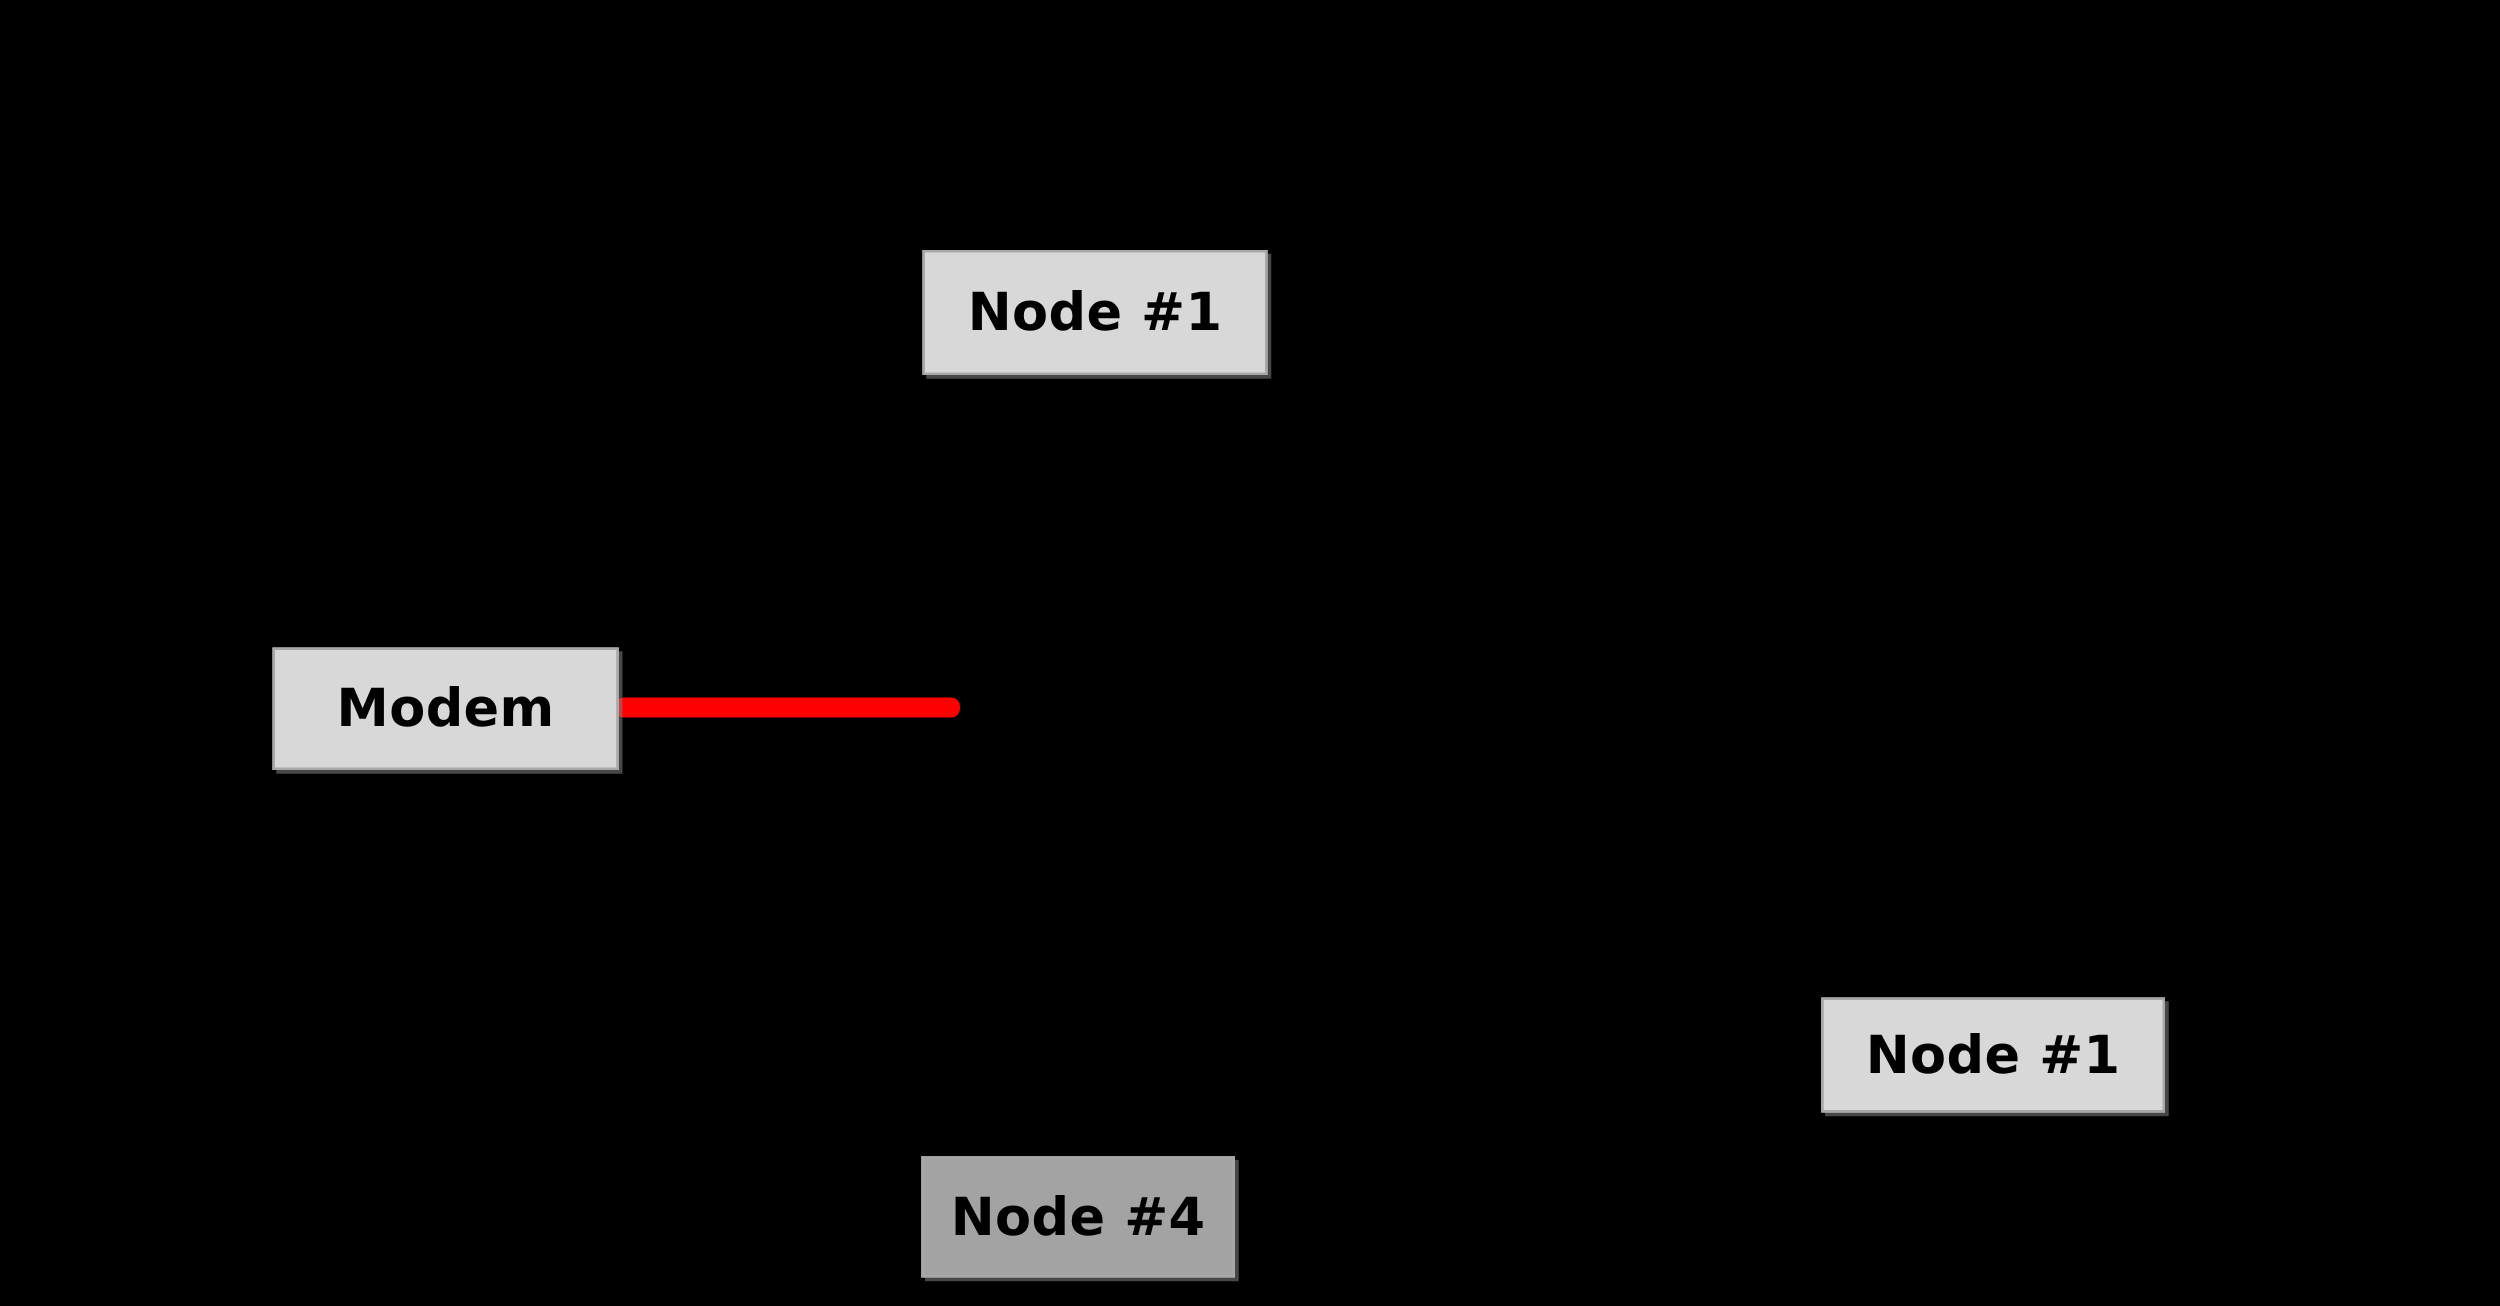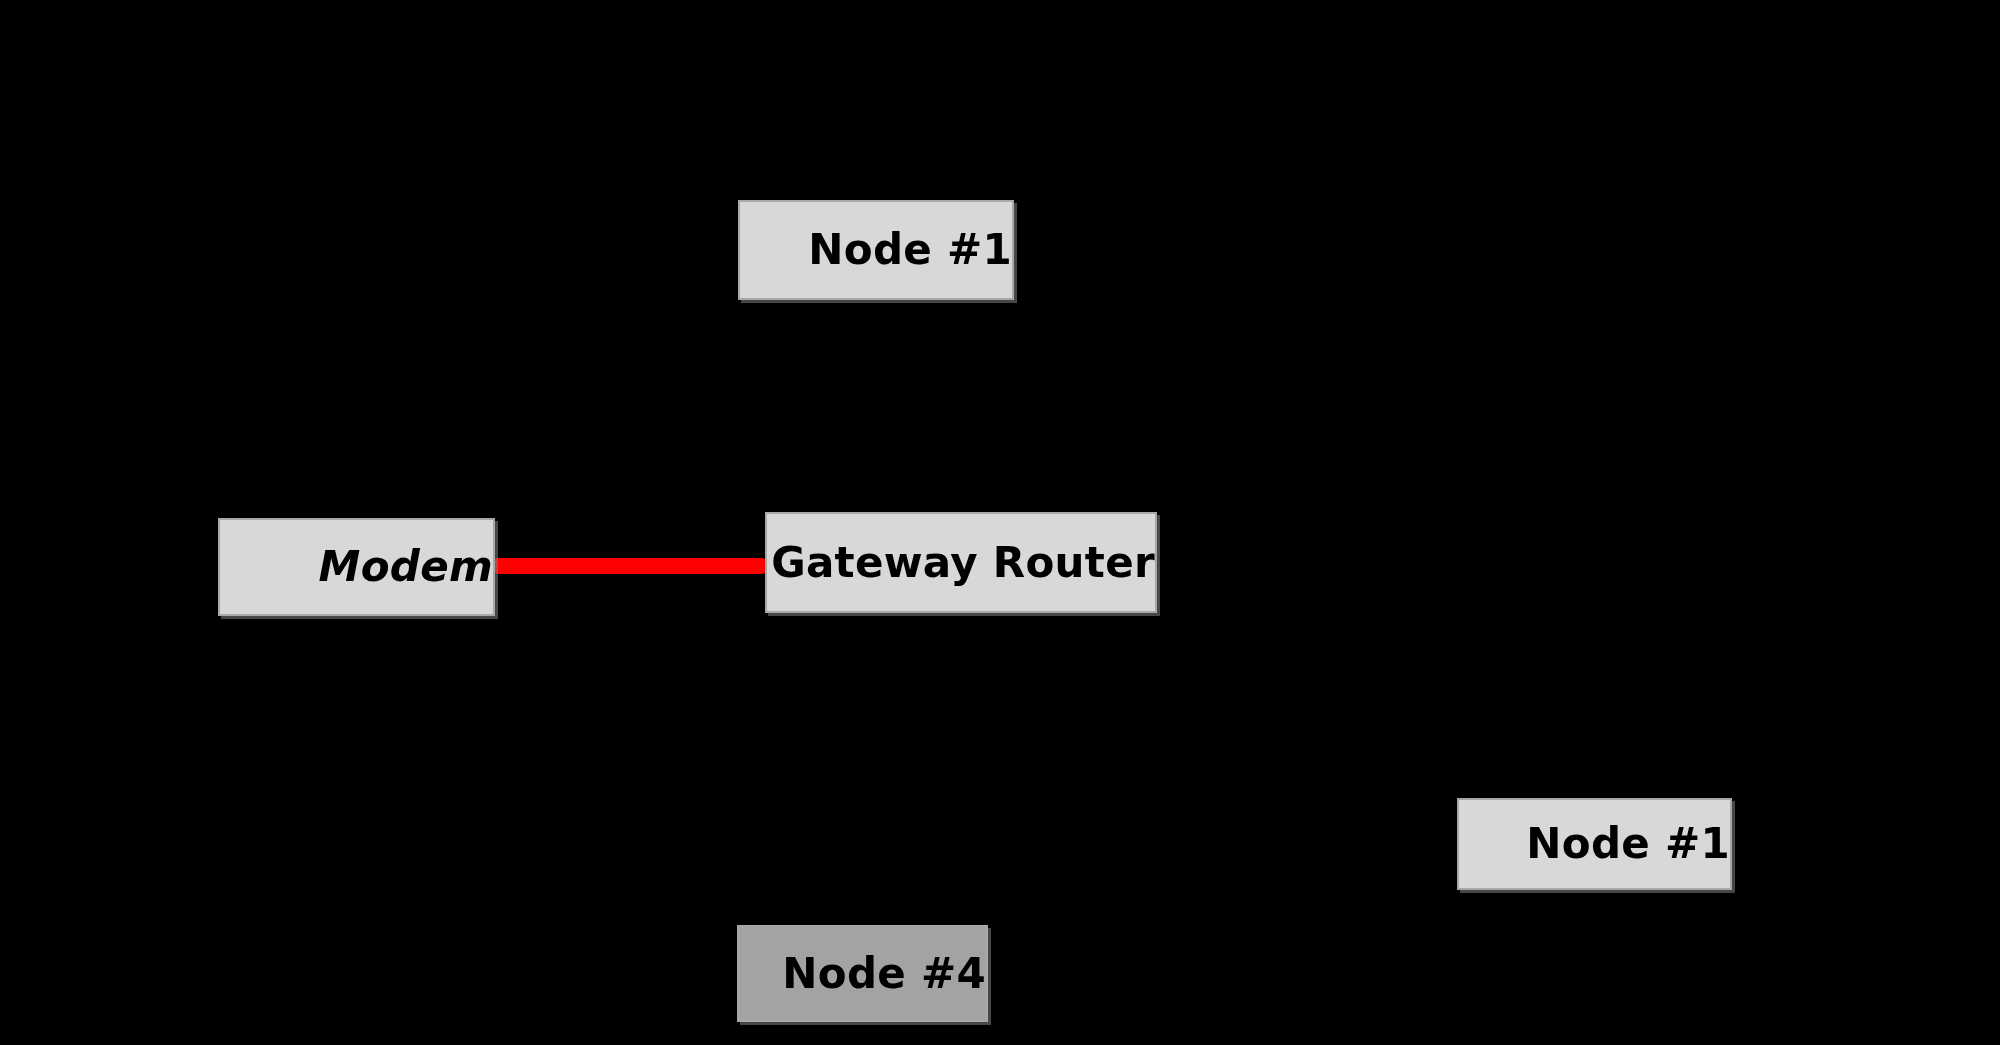--- a/index.html
+++ b/index.html
@@ -16,21 +16,21 @@
     font-family: "DejaVu Sans", sans-serif;
   }
   .node-box {
     position: absolute;
     box-sizing: border-box;
     background: #d8d8d8;
     border: 2px solid #a8a8a8;
     box-shadow: 3px 3px 0 rgba(130,130,130,0.55);
     display: flex;
     align-items: center;
-    justify-content: flex-end;
+    justify-content: center;
   }
   .node-label {
     color: #000000;
     font-weight: bold;
     font-size: 42px;
     line-height: 1;
     letter-spacing: 0.3px;
     white-space: nowrap;
     font-family: "DejaVu Sans", sans-serif;
   }
@@ -46,26 +46,23 @@
 <div id="canvas" style="background: rgb(0, 0, 0);">
 
   <div class="link" style="left: 492px; top: 558px; width: 276px; height: 16px; background: rgb(255, 0, 0);"></div>
 
   <div class="node-box" style="left: 738px; top: 200px; width: 276px; height: 100px; background: rgb(216, 216, 216); border-color: rgb(168, 168, 168);">
     <span class="node-label" style="color: rgb(0, 0, 0);">Node #1</span>
   </div>
 
 
   <div class="node-box" style="left: 218px; top: 518px; width: 277px; height: 98px; background: rgb(216, 216, 216); border-color: rgb(168, 168, 168);">
-    <span class="node-label" style="color: rgb(0, 0, 0); font-style: italic;">Modem</span>
+    <span class="node-label" style="color: rgb(0, 0, 0);">Modem</span>
   </div>
 
-  <div class="node-box" style="left: 765px; top: 512px; width: 392px; height: 101px; background: rgb(216, 216, 216); border-color: rgb(168, 168, 168);">
-    <span class="node-label" style="color: rgb(0, 0, 0);">Gateway Router</span>
-  </div>
 
   <div class="node-box" style="left: 1457px; top: 798px; width: 275px; height: 92px; background: rgb(216, 216, 216); border-color: rgb(168, 168, 168);">
     <span class="node-label" style="color: rgb(0, 0, 0);">Node #1</span>
   </div>
 
   <div class="node-box" style="left: 737px; top: 925px; width: 251px; height: 97px; background: #a3a3a3; border-color: rgb(168, 168, 168);">
     <span class="node-label" style="color: rgb(0, 0, 0);">Node #4</span>
   </div>
 
 </div>

